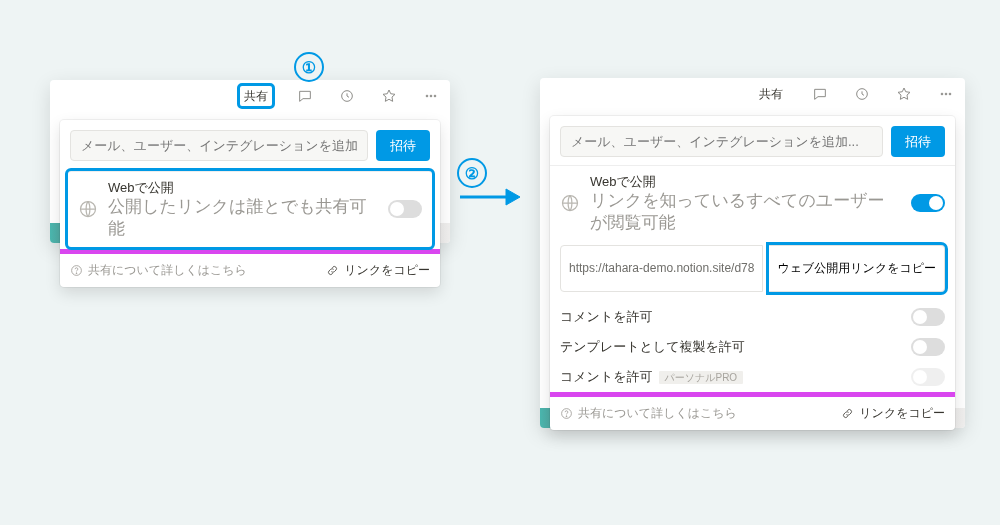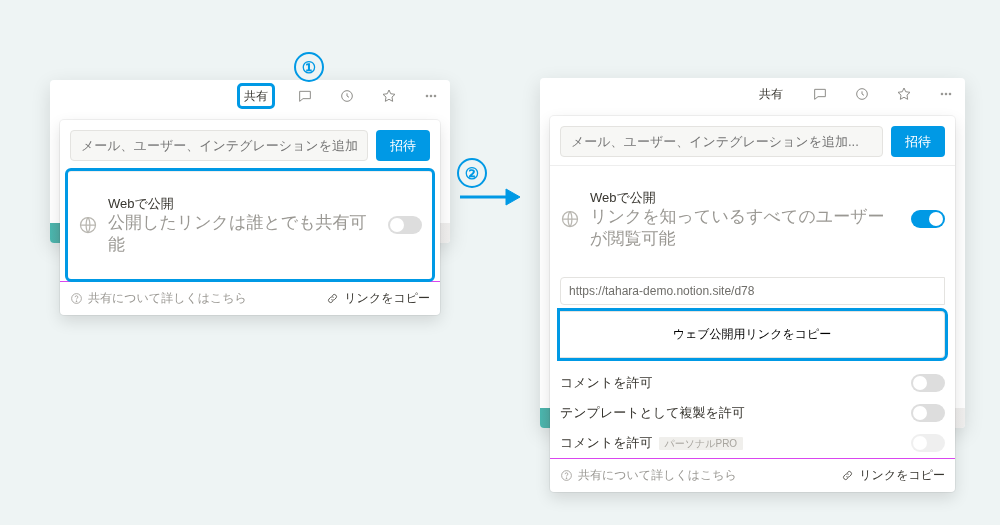--- a/index.html
+++ b/index.html
@@ -77,21 +77,21 @@
     color:#fff;
     border:none;
     border-radius:4px;
     font-size:13px;
     padding:0 14px;
     cursor:pointer;
   }
 
   .publish-row {
     display:flex; align-items:center; gap:10px;
-    padding:24px 10px;
+    padding:8px 10px;
     border-top:1px solid #eee;
   }
   .globe { width:20px; height:20px; color:#b9b7b1; flex:0 0 auto; display:flex; }
   .globe svg{ width:100%; height:100%; stroke:currentColor; fill:none; stroke-width:1.5; }
   .publish-text { flex:1 1 auto; line-height:1.25; }
   .pub-title { font-size:13px; }
   .pub-sub { font-size:17px; color:#9a9893; }
   .toggle {
     position:relative; width:34px; height:18px; border-radius:10px;
     background:#ddd; cursor:pointer; flex:0 0 auto;
@@ -100,21 +100,21 @@
   .toggle .knob {
     position:absolute; top:2px; width:14px; height:14px; border-radius:50%;
     background:#fff; transition:left .1s;
   }
   .toggle.off .knob { left:2px; }
   .toggle.on .knob { left:18px; }
 
   .hilite-box { outline:3px solid #0099e5; border-radius:3px; }
 
   .link-row {
-    display:flex; gap:6px; padding:4px 10px 10px 10px;flex-direction:column;
+    display:flex; gap:6px; padding:4px 10px 10px 10px;
   }
   .link-input {
     flex:1 1 auto; border:1px solid #e4e3e0; border-radius:4px 0 0 4px;
     font-size:12px; color:#6f6e6a; padding:6px 8px; background:#fff;
     outline:none; overflow:hidden; text-overflow:ellipsis; white-space:nowrap;
   }
   .link-copy {
     border:1px solid #e4e3e0; border-left:none; border-radius:0 4px 4px 0;
     background:#fff; font-size:12px; padding:14px 8px; cursor:pointer;
     white-space:nowrap;
@@ -124,21 +124,21 @@
     display:flex; align-items:center; justify-content:space-between;
     padding:6px 10px; font-size:13px;
   }
   .badge {
     font-size:10px; background:#f0efec; color:#a7a49e;
     padding:1px 6px; border-radius:1px; margin-left:6px;
   }
 
   .footer-row {
     display:flex; align-items:center; justify-content:space-between;
-    padding:8px 10px; border-top:1px solid #d946ef; font-size:12px; color:#9a9893;
+    padding:8px 10px; border-top:5px solid #d946ef; font-size:12px; color:#9a9893;
   }
   .footer-row .help { display:flex; align-items:center; gap:5px; cursor:pointer; }
   .footer-row .copylink { display:flex; align-items:center; gap:5px; color:#37352f; cursor:pointer; }
   .mini-ico { width:13px; height:13px; display:inline-flex; }
   .mini-ico svg{ width:100%; height:100%; stroke:currentColor; fill:none; stroke-width:1.5; }
 
   
   .step {
     position:absolute; width:26px; height:26px; border:2px solid #0099e5;
     border-radius:50%; display:flex; align-items:center; justify-content:center;

